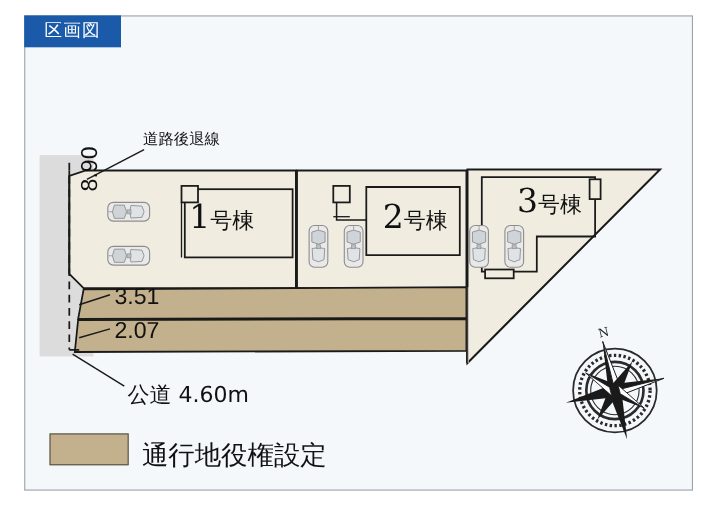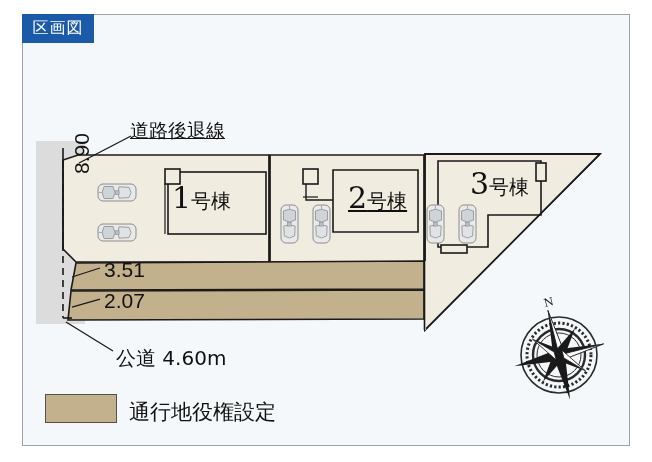--- a/index.html
+++ b/index.html
@@ -27,21 +27,21 @@
     height: 432px;
     background: #f4f8fa;
     border: 1px solid #9aa3aa;
     box-sizing: border-box;
   }
   
   .title-badge {
     position: absolute;
     left: 22px;
     top: 14px;
-    width: 72px;
+    width: 88px;
     height: 29px;
     background: #1a5aa8;
     color: #ffffff;
     font-size: 16px;
     letter-spacing: 1px;
     display: flex;
     align-items: center;
     justify-content: center;
     font-family: "DejaVu Sans", sans-serif;
     z-index: 30;
@@ -57,23 +57,23 @@
     z-index: 10;
   }
   
   .lbl {
     position: absolute;
     color: #111111;
     white-space: nowrap;
     font-family: "DejaVu Sans", sans-serif;
     z-index: 20;
   }
-  .lbl-setback  { left: 130px; top: 118px;  font-size: 19px; text-decoration: underline; }
+  .lbl-setback  { left: 130px; top: 118px;  font-size: 14px; }
   .lbl-road     { left: 116px; top: 345px;  font-size: 20px; }
-  .lbl-legend   { left: 129px; top: 398px;  font-size: 21px; }
+  .lbl-legend   { left: 129px; top: 398px;  font-size: 24px; }
   .lbl-dim {
     font-size: 21px;
     font-family: "Liberation Sans", sans-serif;
     text-align: center;
   }
   .lbl-d351 { left: 104px; top: 258px; }
   .lbl-d301 { left: 104px; top: 289px; }
   .lbl-890 {
     left: 70px;
     top: 174px;
@@ -88,21 +88,21 @@
     font-weight: normal;
     z-index: 20;
   }
   .lbl-bldg .num {
     font-size: 30px;
   }
   .lbl-bldg .suf {
     font-size: 20px;
   }
   .lbl-b1 { left: 172px; top: 180px; }
-  .lbl-b2 { left: 348px; top: 180px; text-decoration: underline; }
+  .lbl-b2 { left: 348px; top: 180px; }
   .lbl-b3 { left: 470px; top: 166px; }
   .legend-swatch {
     position: absolute;
     left: 45px;
     top: 394px;
     width: 72px;
     height: 29px;
     background: #c2b18c;
     border: 1px solid #55514a;
     box-sizing: border-box;

